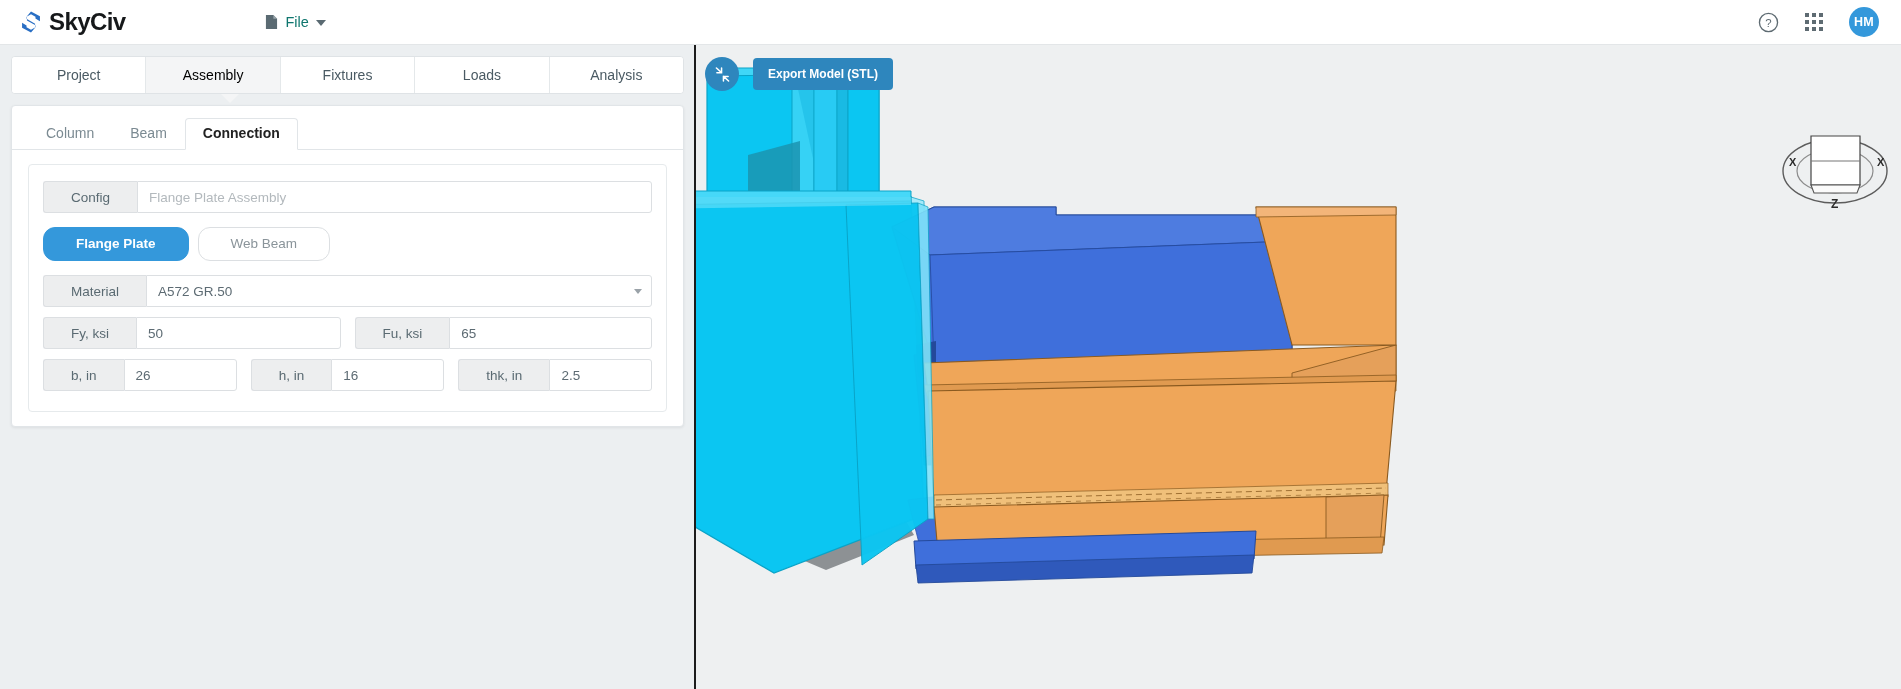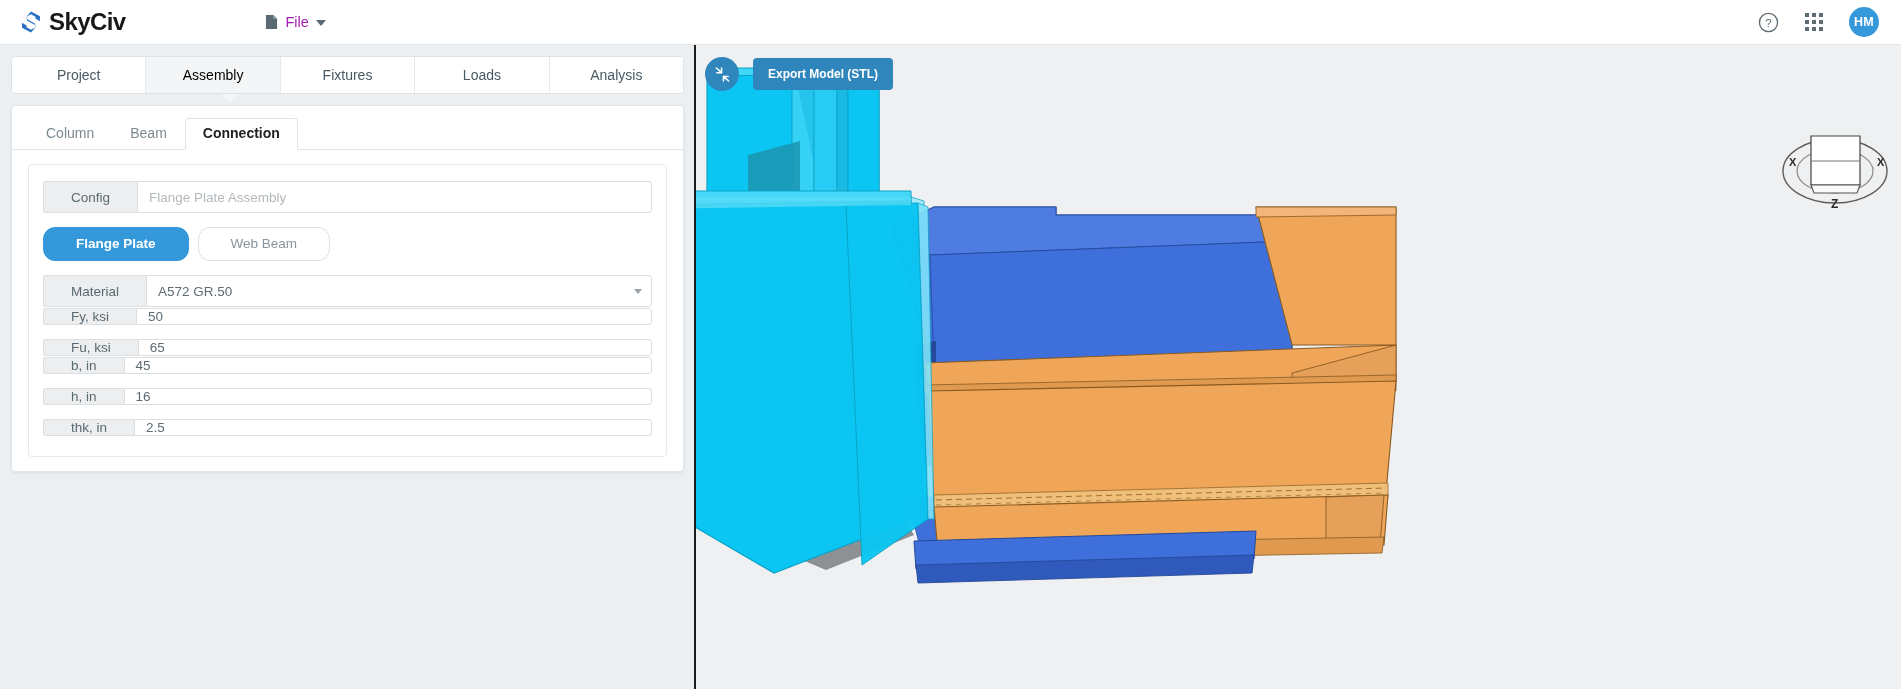--- a/index.html
+++ b/index.html
@@ -23,21 +23,21 @@
   }
   .brand { display: flex; align-items: center; margin-left: 18px; justify-content: flex-end; }
   .brand-mark { width: 26px; height: 26px; margin-right: 5px; flex: none; }
   .brand-text {
     font-size: 24px; font-weight: 700; color: #16181a;
     letter-spacing: -0.6px; line-height: 1;
   }
   .file-menu {
     display: flex; align-items: center; gap: 7px;
     margin-left: 140px; cursor: pointer;
-    color: #a21caf; font-size: 14.5px;
+    color: #0f766e; font-size: 14.5px;
   }
   .file-icon { width: 13px; height: 16px; display: block; }
   .caret-dn {
     width: 0; height: 0;
     border-left: 5px solid transparent;
     border-right: 5px solid transparent;
     border-top: 6px solid #5a6a72;
     margin-top: 2px;
   }
   .topbar-right {
@@ -150,21 +150,21 @@
   .ig-field.placeholder { color: #b3b9bd; }
   .ig-field.select { position: relative; padding-right: 9px; }
   .sel-caret {
     position: absolute; right: 9px; top: 50%;
     width: 0; height: 0; margin-top: -2px;
     border-left: 4px solid transparent;
     border-right: 4px solid transparent;
     border-top: 5px solid #9aa2a8;
   }
 
-  .row { display: flex; gap: 14px; margin-top: 1px; flex-direction: column; }
+  .row { display: flex; gap: 14px; margin-top: 10px; }
   .row > * { flex: 1; }
 
   
   .btn-row { display: flex; gap: 9px; margin-top: 14px; }
   .tgl {
     padding: 8px 32px; font-size: 13.5px;
     border-radius: 12px; cursor: pointer;
     border: 1px solid #dcdfe2; background: #fff; color: #8a949a;
     line-height: 1.2;
   }
@@ -292,21 +292,21 @@
           </div>
           <div class="ig">
             <div class="ig-label">Fu, ksi</div>
             <div class="ig-field">65</div>
           </div>
         </div>
 
         <div class="row">
           <div class="ig">
             <div class="ig-label">b, in</div>
-            <div class="ig-field">45</div>
+            <div class="ig-field">26</div>
           </div>
           <div class="ig">
             <div class="ig-label">h, in</div>
             <div class="ig-field">16</div>
           </div>
           <div class="ig">
             <div class="ig-label">thk, in</div>
             <div class="ig-field">2.5</div>
           </div>
         </div>

